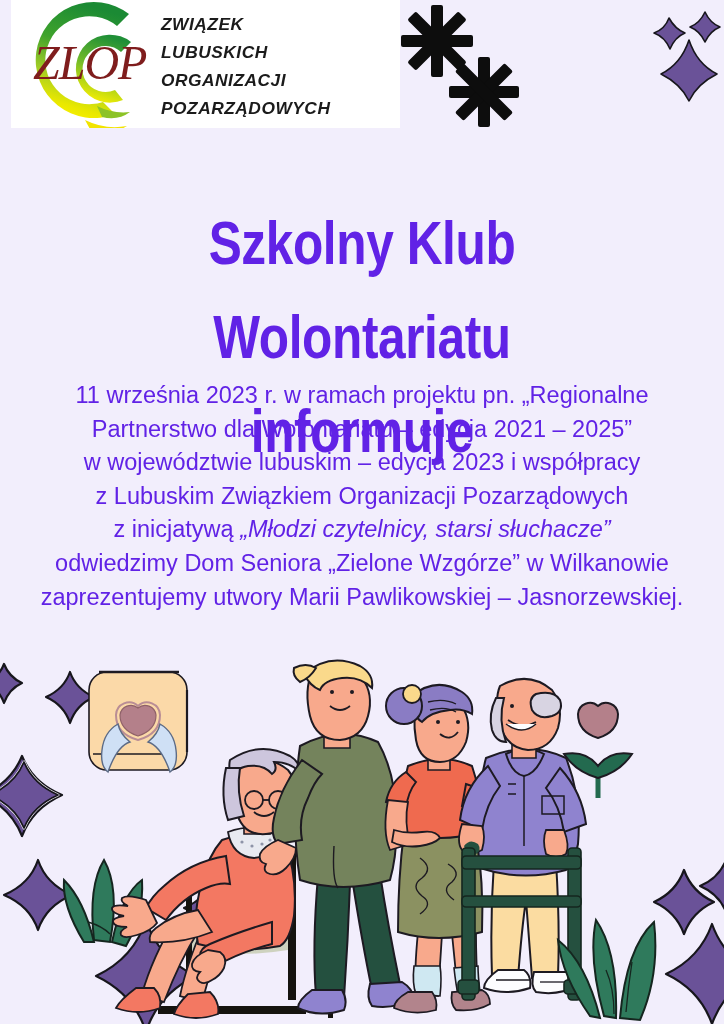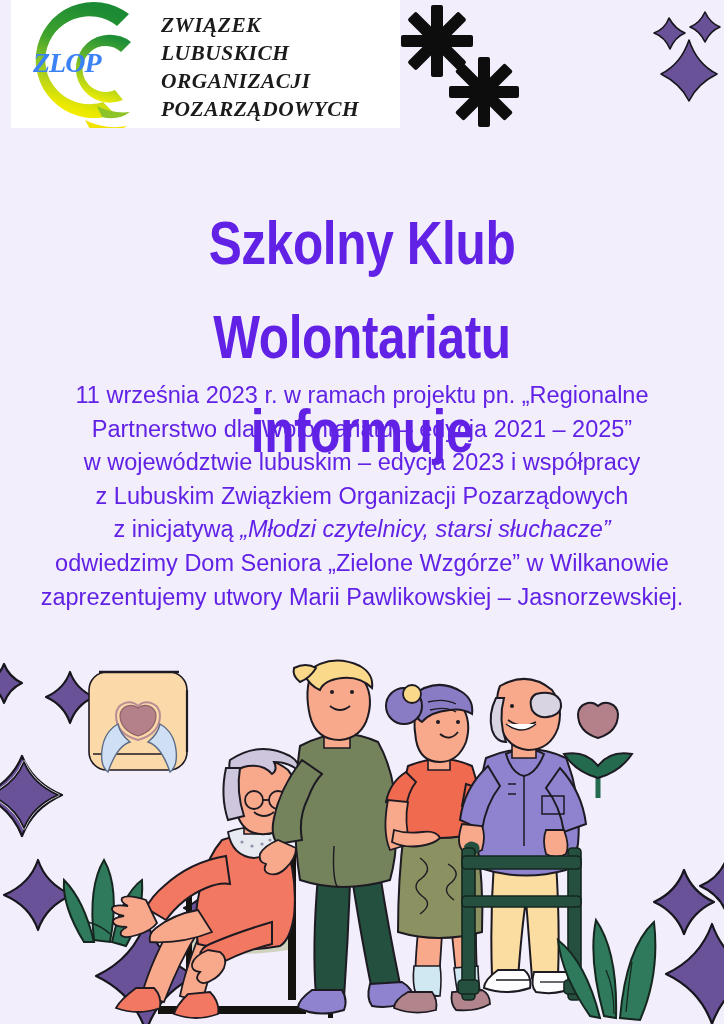--- a/index.html
+++ b/index.html
@@ -13,28 +13,28 @@
 
   
   .logo-plate{
     position:absolute;left:11px;top:0;width:389px;height:128px;
     background:#ffffff;overflow:hidden;
   }
   .logo-mark{position:absolute;left:0px;top:2px;width:140px;height:126px;}
   .logo-zlop{
     position:absolute;left:22px;top:38px;width:130px;height:50px;
     font-family:"Liberation Serif","DejaVu Serif",serif;
-    font-style:italic;font-weight:700;font-size:28px;color:#3b82f6;
+    font-style:italic;font-weight:400;font-size:48px;color:#7f1d1d;
     letter-spacing:-1px;line-height:50px;
   }
   .logo-lines{
     position:absolute;left:150px;top:11px;width:238px;
-    font-family:Liberation Serif, serif;
+    font-family:Liberation Sans, sans-serif;
     font-style:italic;font-weight:700;color:#1b1b1b;
-    font-size:21px;line-height:28px;letter-spacing:.5px;
+    font-size:17px;line-height:28px;letter-spacing:.5px;
     white-space:nowrap;
   }
   .logo-lines div{transform:scaleX(1.02);transform-origin:left center;}
 
   
   .deco{position:absolute;pointer-events:none;}
 
   
   .headline{
     position:absolute;left:0;top:196px;width:724px;

